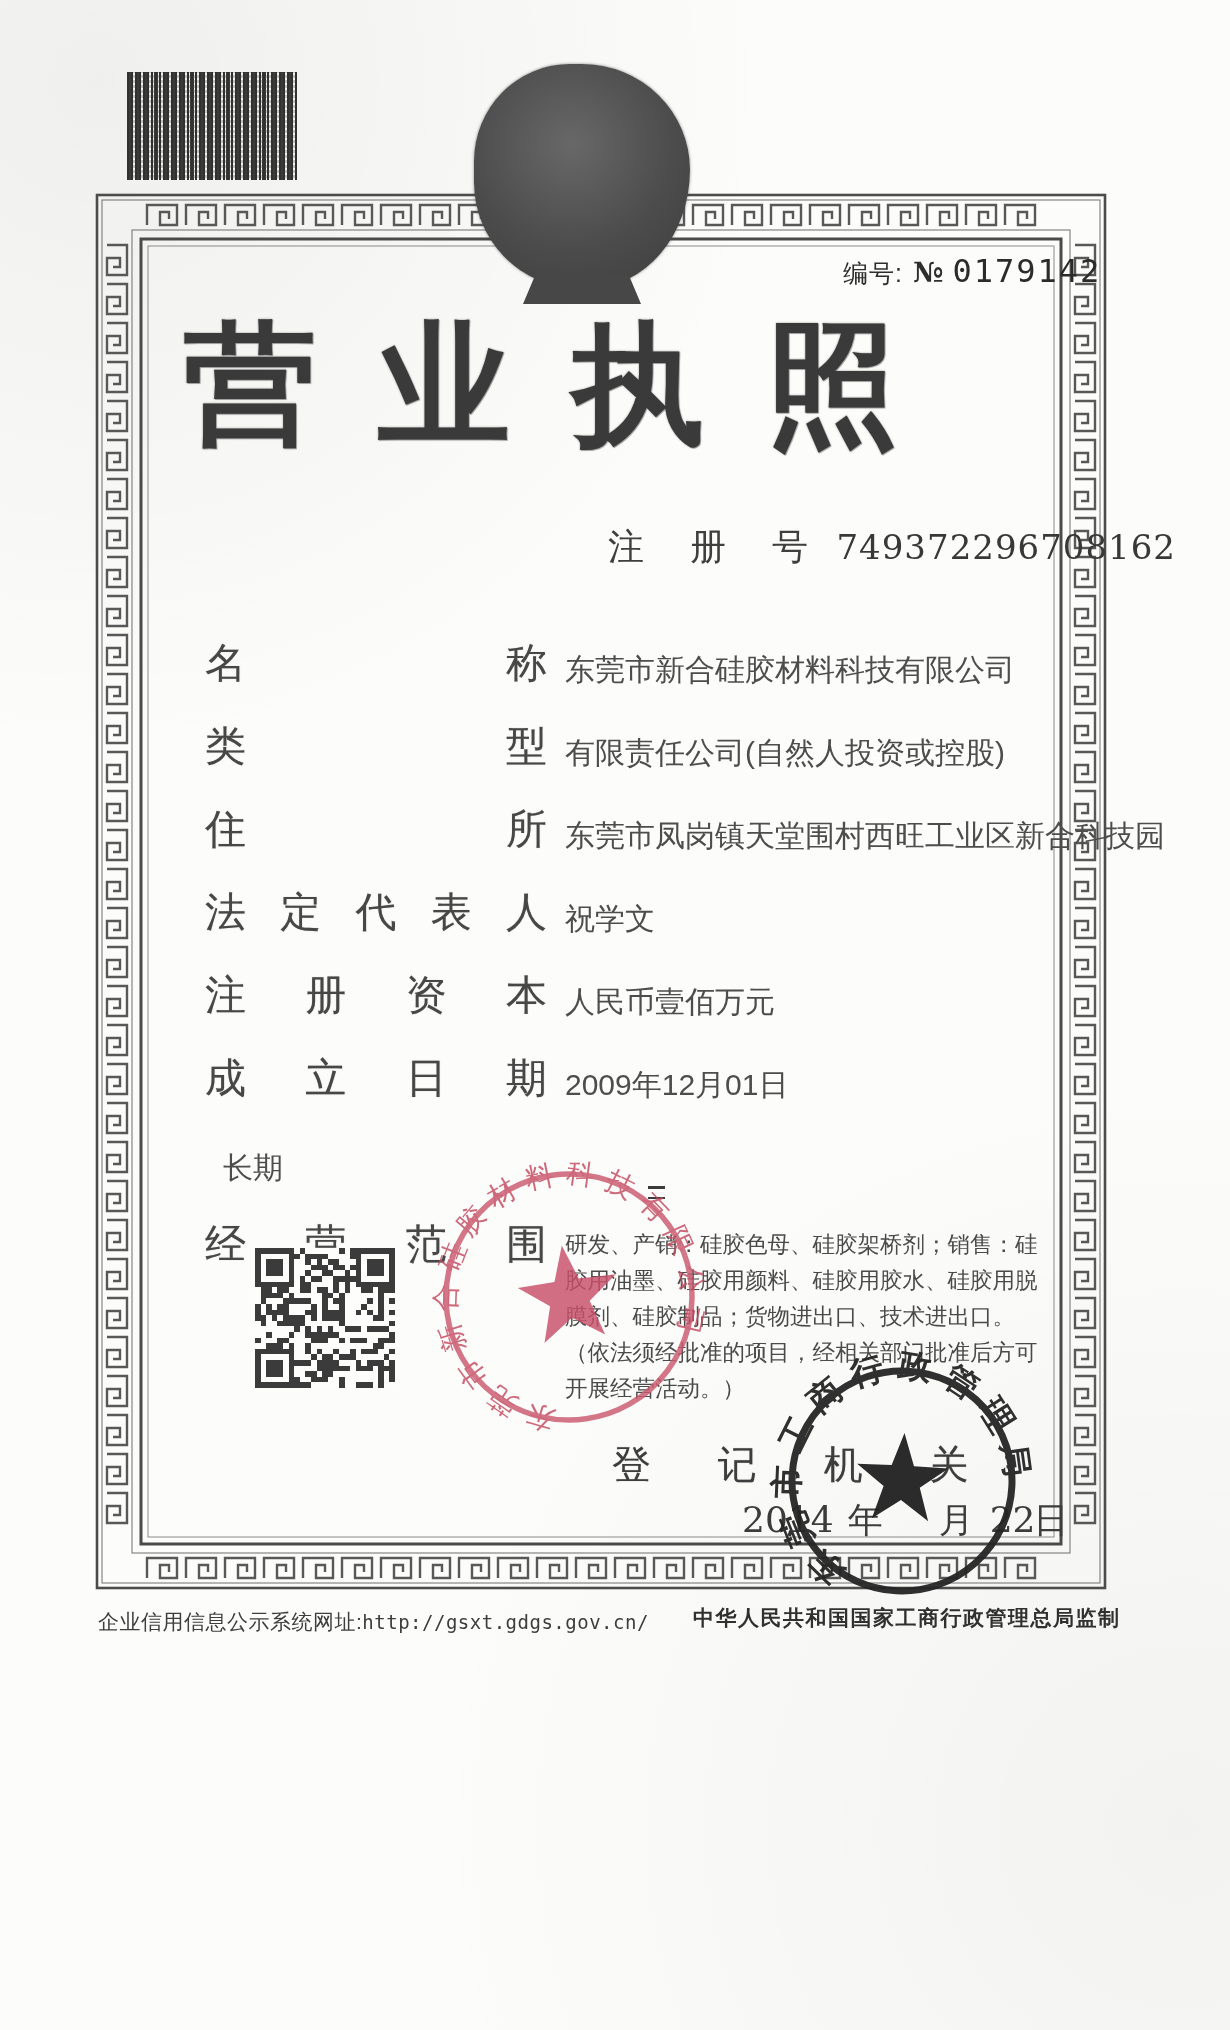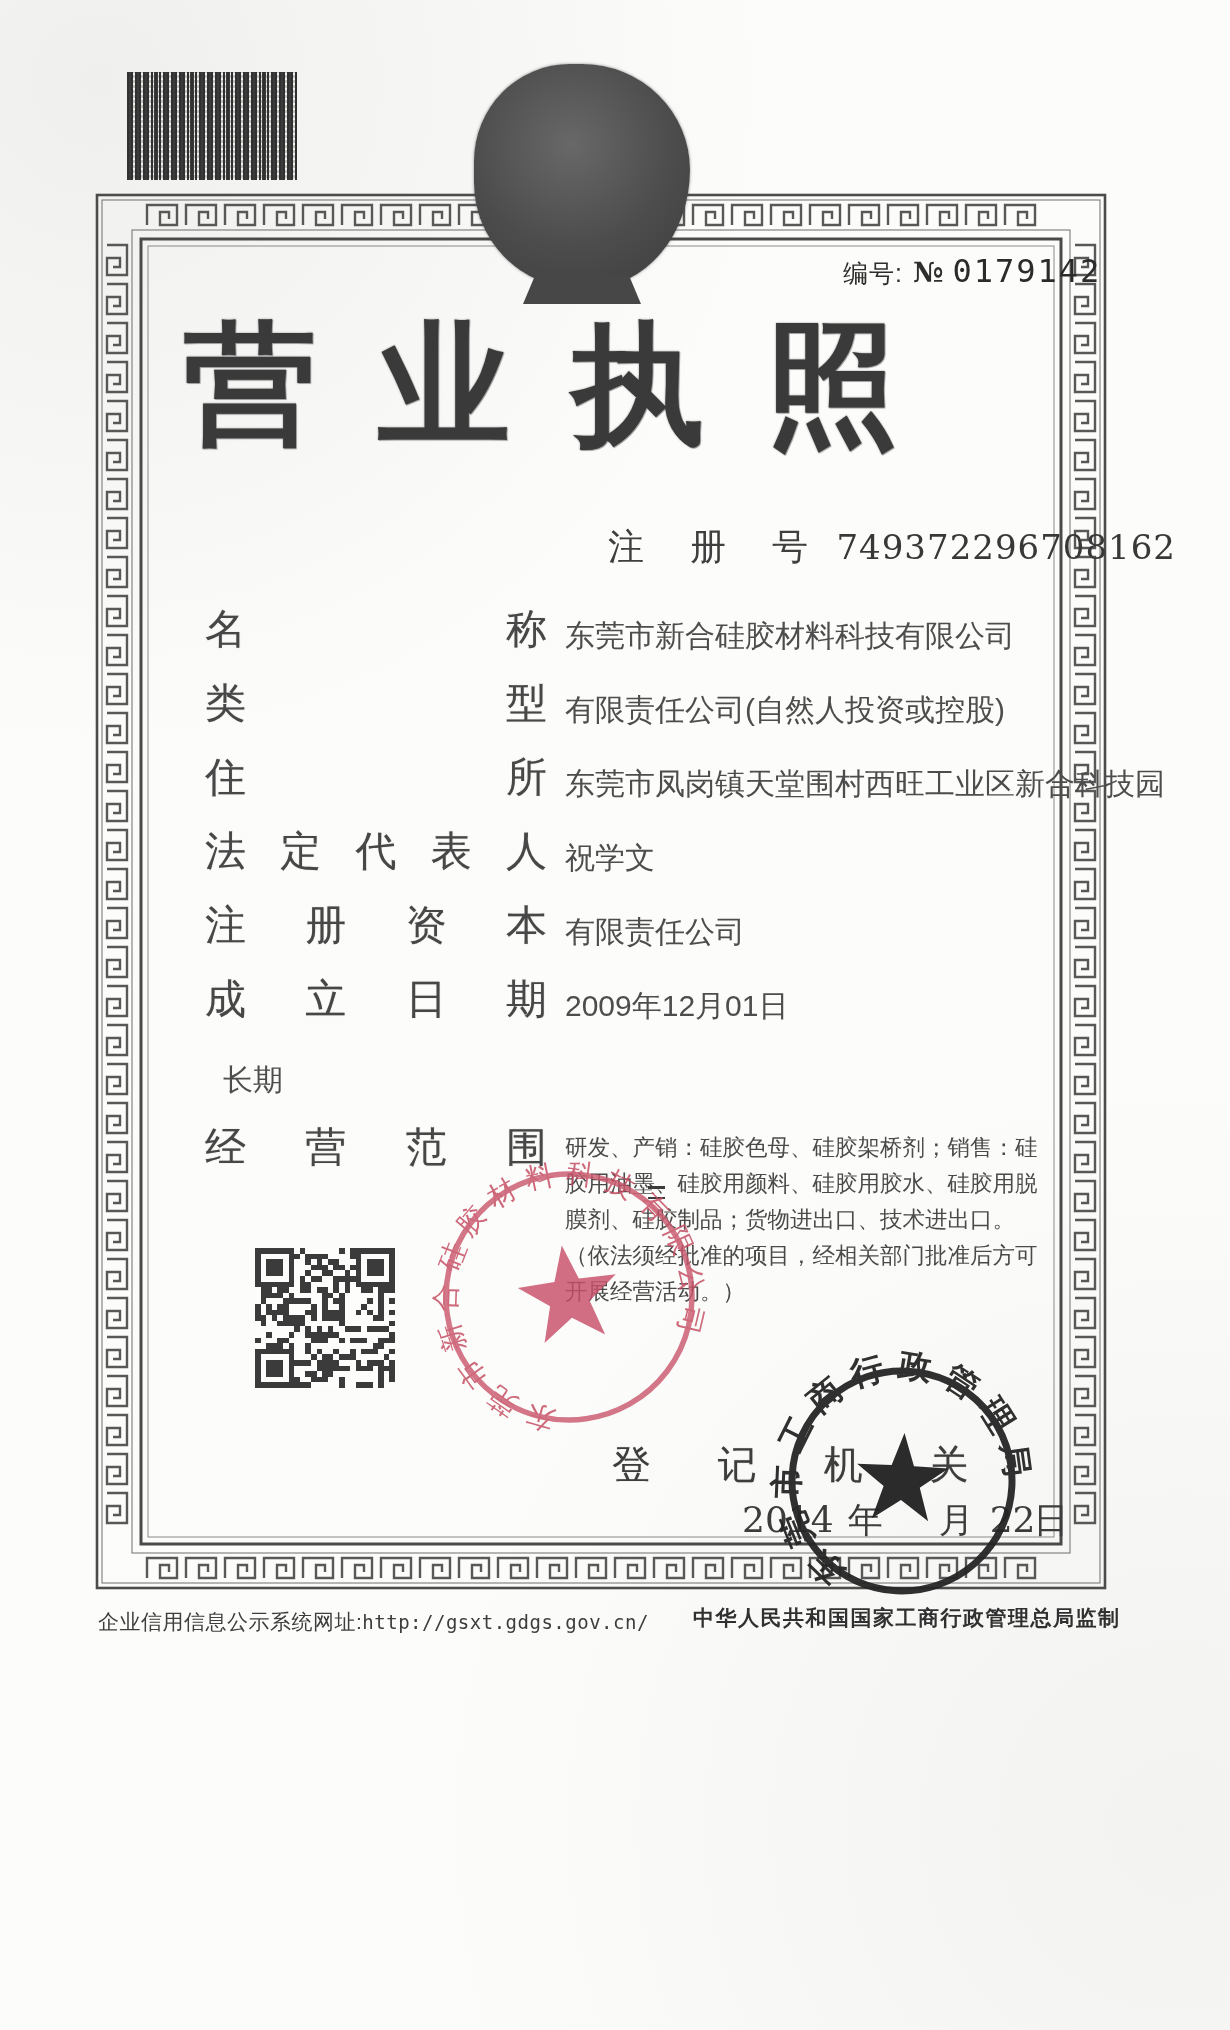--- a/index.html
+++ b/index.html
@@ -55,21 +55,21 @@
     letter-spacing:62px;padding-left:62px;box-sizing:border-box;
     color:#3a3a3a;white-space:nowrap;
     text-shadow:0 0 2px rgba(40,40,40,.55), 1px 1px 0 rgba(70,70,70,.35);
   }
   
   .regno{position:absolute;left:608px;top:523px;z-index:2;white-space:nowrap;}
   .regno-label{font-size:36px;letter-spacing:18px;color:#3f3f3f;}
   .regno-value{font-family:"DejaVu Serif", serif;font-size:34px;letter-spacing:1px;color:#383838;margin-left:6px;}
   
   .fields{position:absolute;left:205px;top:608px;width:850px;z-index:2;}
-  .field-row{display:flex;align-items:flex-start;margin-bottom:25px;min-height:42px;}
+  .field-row{display:flex;align-items:flex-start;margin-bottom:25px;min-height:42px;margin-top:34px;}
   .field-label{
     width:342px;flex:0 0 342px;
     font-size:41px;line-height:1.05;color:#474747;
     text-align:justify;text-align-last:justify;
     text-shadow:0 0 1px rgba(60,60,60,.4);
   }
   .field-value{
     margin-left:18px;padding-top:8px;
     font-size:30px;color:#4d4d4d;white-space:nowrap;
   }
@@ -273,21 +273,21 @@
     <div class="field-row">
       <span class="field-label">住所</span>
       <span class="field-value">东莞市凤岗镇天堂围村西旺工业区新合科技园</span>
     </div>
     <div class="field-row">
       <span class="field-label">法定代表人</span>
       <span class="field-value">祝学文</span>
     </div>
     <div class="field-row">
       <span class="field-label">注册资本</span>
-      <span class="field-value">有限责任公司</span>
+      <span class="field-value">人民币壹佰万元</span>
     </div>
     <div class="field-row">
       <span class="field-label">成立日期</span>
       <span class="field-value">2009年12月01日</span>
     </div>
     <div class="field-row">
       <span class="field-value">长期</span>
     </div>
     <div class="field-row">
       <span class="field-label">经营范围</span>

